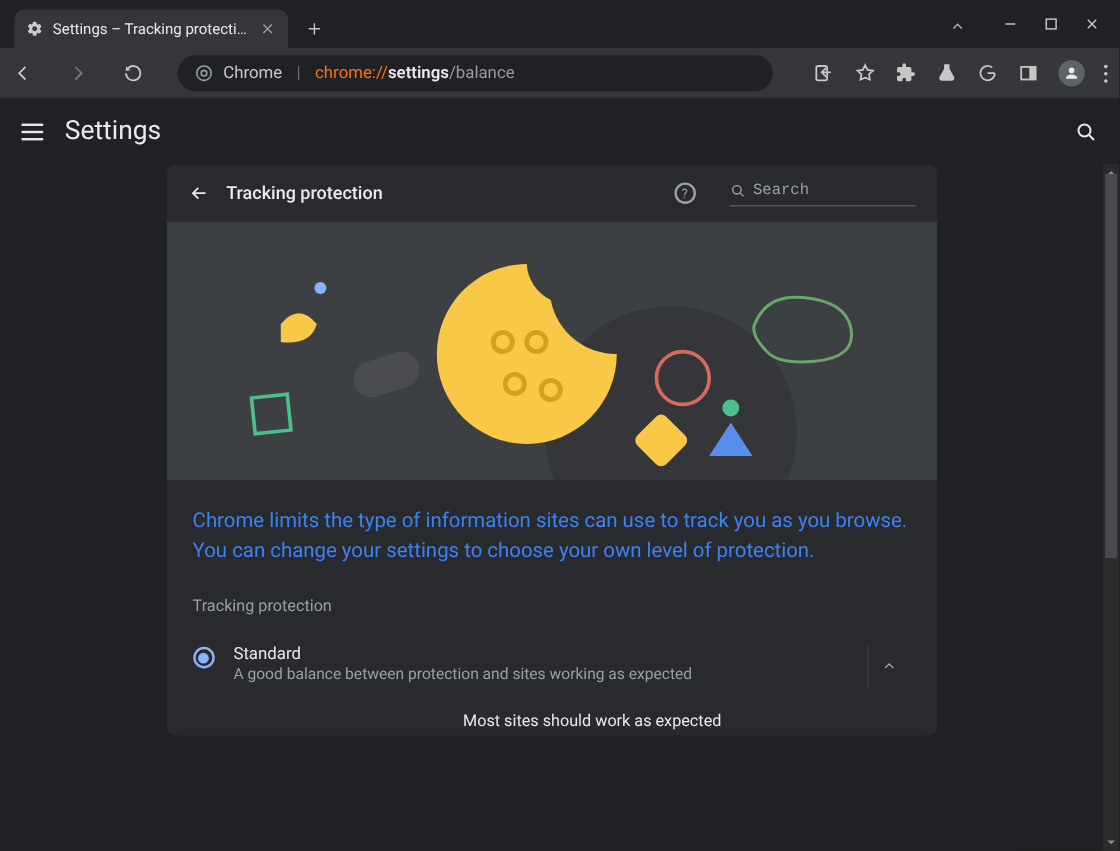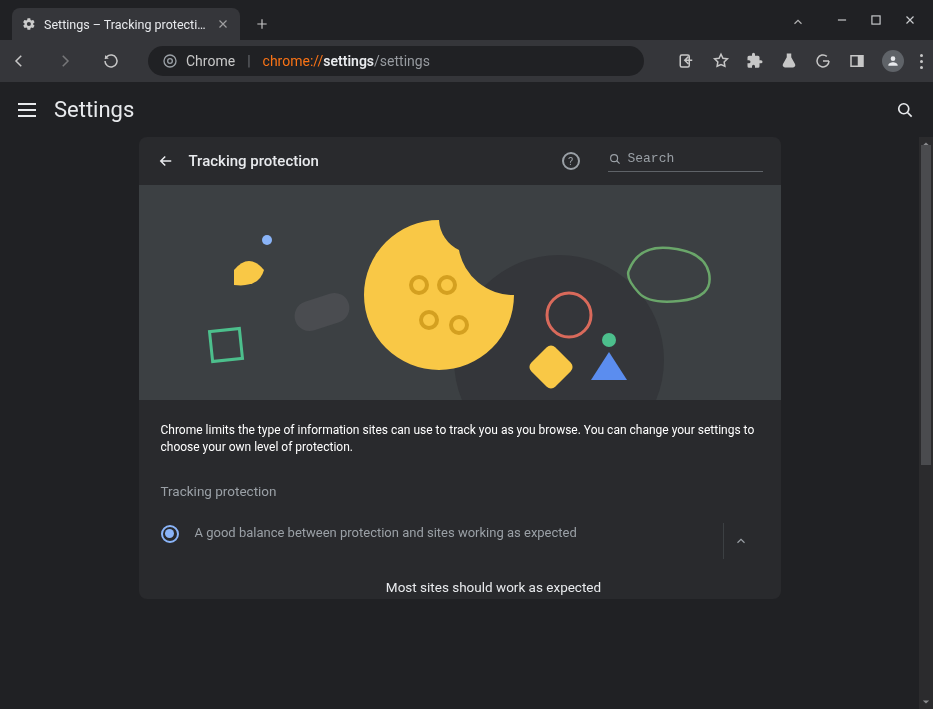--- a/index.html
+++ b/index.html
@@ -159,23 +159,23 @@
 
   .hero {
     height: 215px;
     background: #3c4043;
     position: relative;
     overflow: hidden;
   }
 
   .description {
     padding: 22px 22px 8px 22px;
-    font-size: 12px;
+    font-size: 17px;
     line-height: 1.45;
-    color: #ffffff;
+    color: #3b82f6;
   }
   .section-label {
     padding: 18px 22px 10px 22px;
     font-size: 13.5px;
     color: #9aa0a6;
   }
   .option-row {
     display:flex; align-items:flex-start;
     padding: 14px 22px 12px 22px;
     gap: 16px;
@@ -257,21 +257,21 @@
       <path fill="currentColor" d="M4 4v5h5z"></path>
     </svg>
   <div class="omnibox">
     <svg width="16" height="16" viewBox="0 0 24 24">
         <circle cx="12" cy="12" r="9" fill="none" stroke="#9aa0a6" stroke-width="2"></circle>
         <circle cx="12" cy="12" r="3.5" fill="none" stroke="#9aa0a6" stroke-width="2"></circle>
       </svg>
     <span class="host">Chrome</span>
     <span class="sep">|</span>
     <span>
-      <span class="pre">chrome://</span><span class="bold">settings</span><span class="rest">/settings</span>
+      <span class="pre">chrome://</span><span class="bold">settings</span><span class="rest">/balance</span>
     </span>
   </div>
   <div class="toolbar-actions">
     <svg class="tb-icon" viewBox="0 0 24 24">
         <path fill="none" stroke="currentColor" stroke-width="2" d="M14 6l-5 5 5 5M9 11h10"></path>
         <rect x="3" y="4" width="12" height="16" rx="2" fill="none" stroke="currentColor" stroke-width="2"></rect>
       </svg>
     <svg class="tb-icon" viewBox="0 0 24 24">
         <path fill="none" stroke="currentColor" stroke-width="2" d="M12 3l2.6 5.3 5.9.8-4.3 4.1 1 5.8L12 16.9 6.8 19l1-5.8L3.5 9.1l5.9-.8z"></path>
       </svg>
@@ -368,20 +368,21 @@
 
     <div class="description">Chrome limits the type of information sites can use to track you as you browse. You can change your settings to choose your own level of protection.</div>
 
     <div class="section-label">Tracking protection</div>
 
     <div class="option-row">
       <div class="radio">
           <div class="dot"></div>
         </div>
       <div class="opt-text">
+        <div class="opt-title">Standard</div>
         <div class="opt-sub">A good balance between protection and sites working as expected</div>
       </div>
       <div class="expand-btn">
         <svg width="14" height="14" viewBox="0 0 24 24">
             <path fill="none" stroke="currentColor" stroke-width="2" d="M6 15l6-6 6 6"></path>
           </svg>
       </div>
     </div>
 
 

